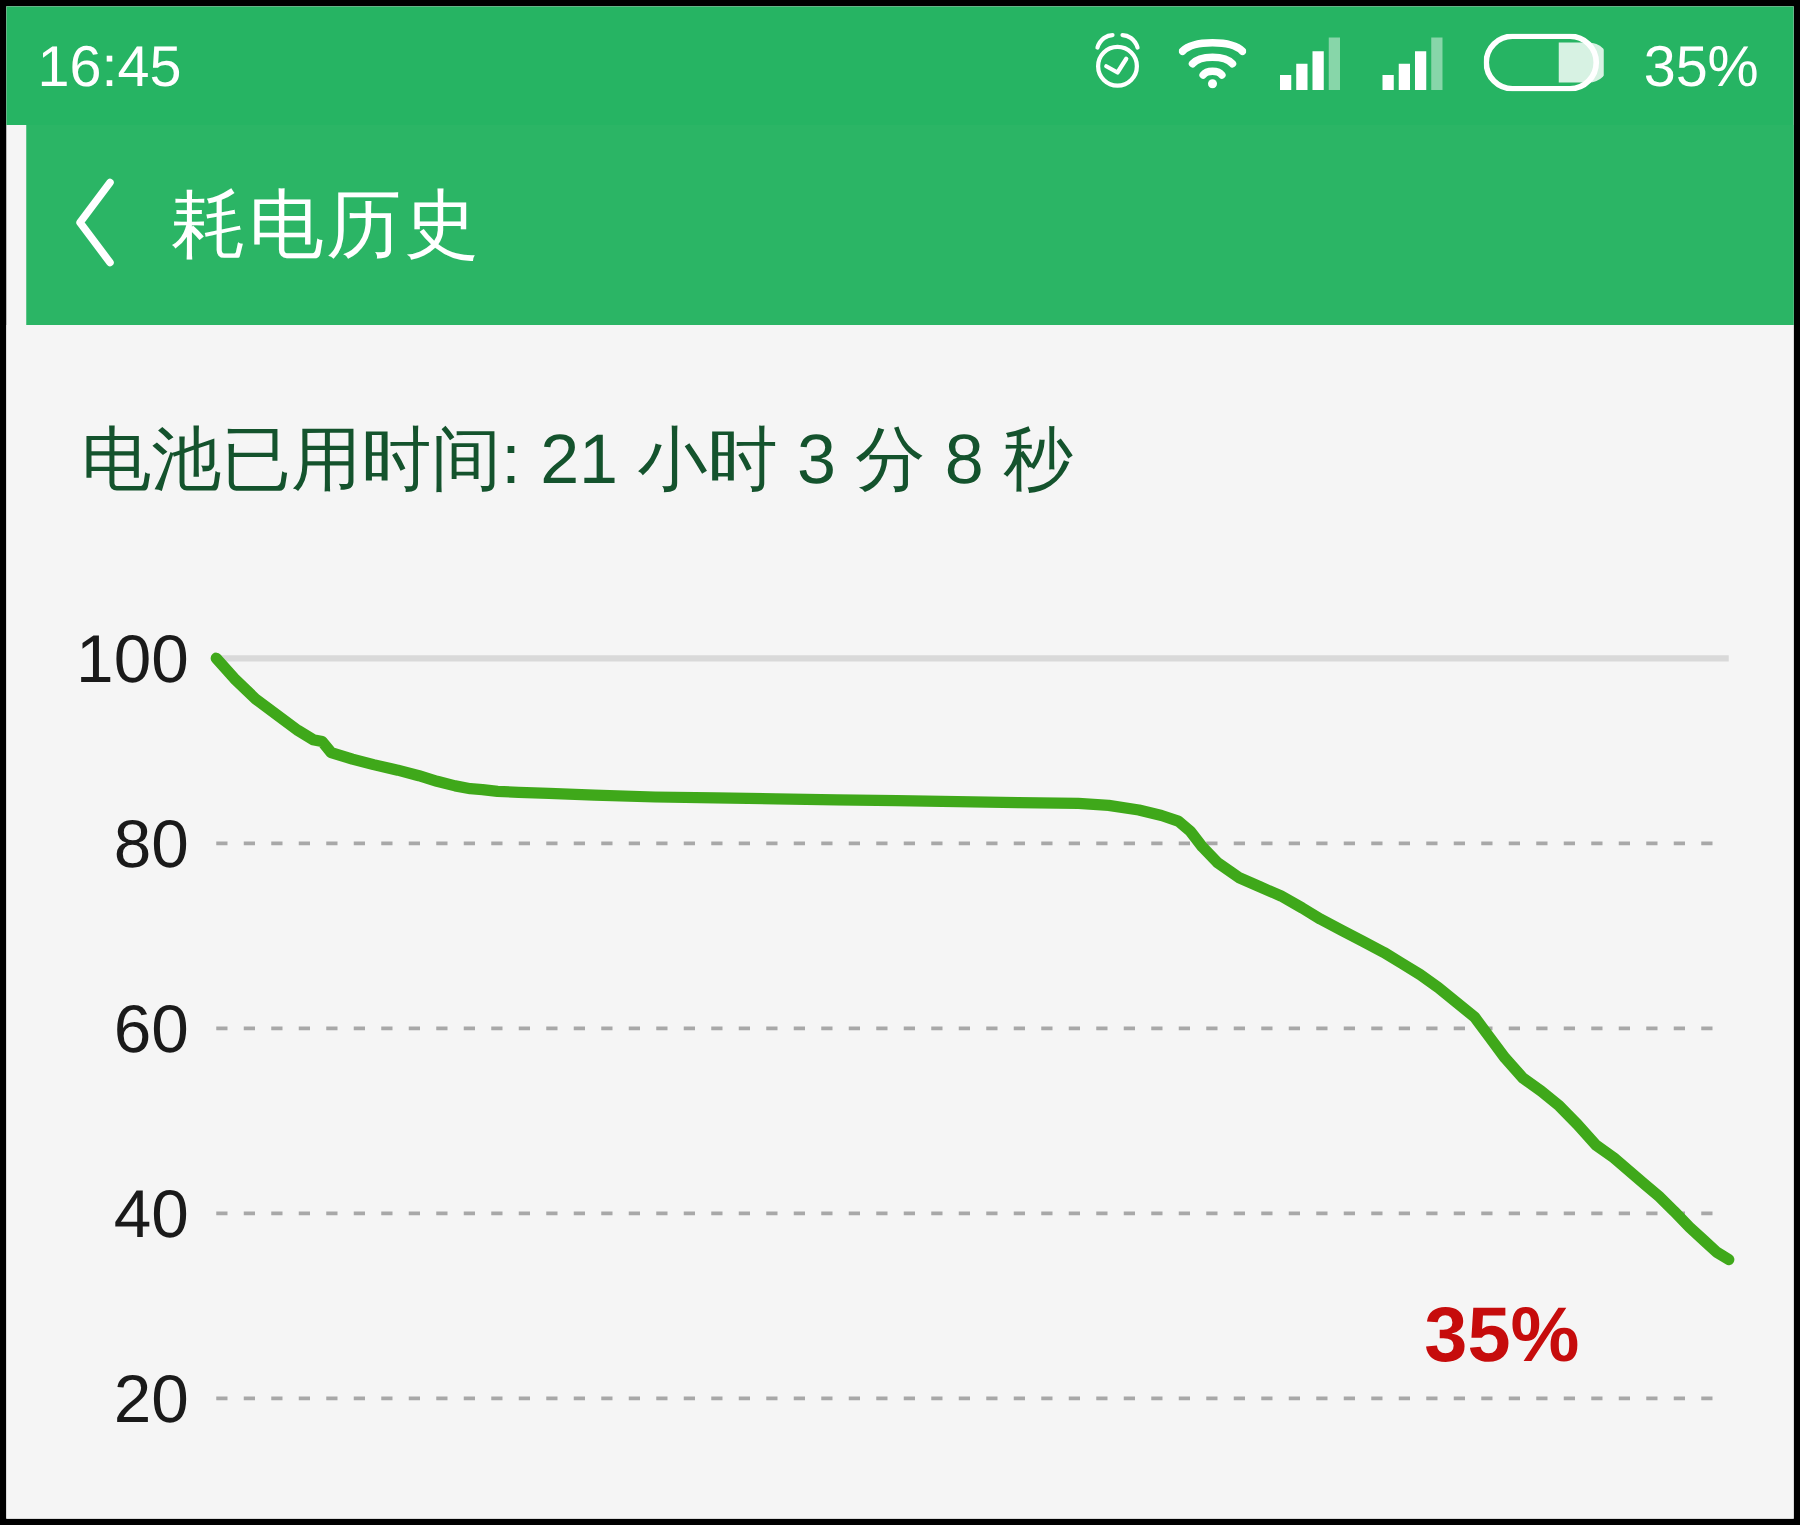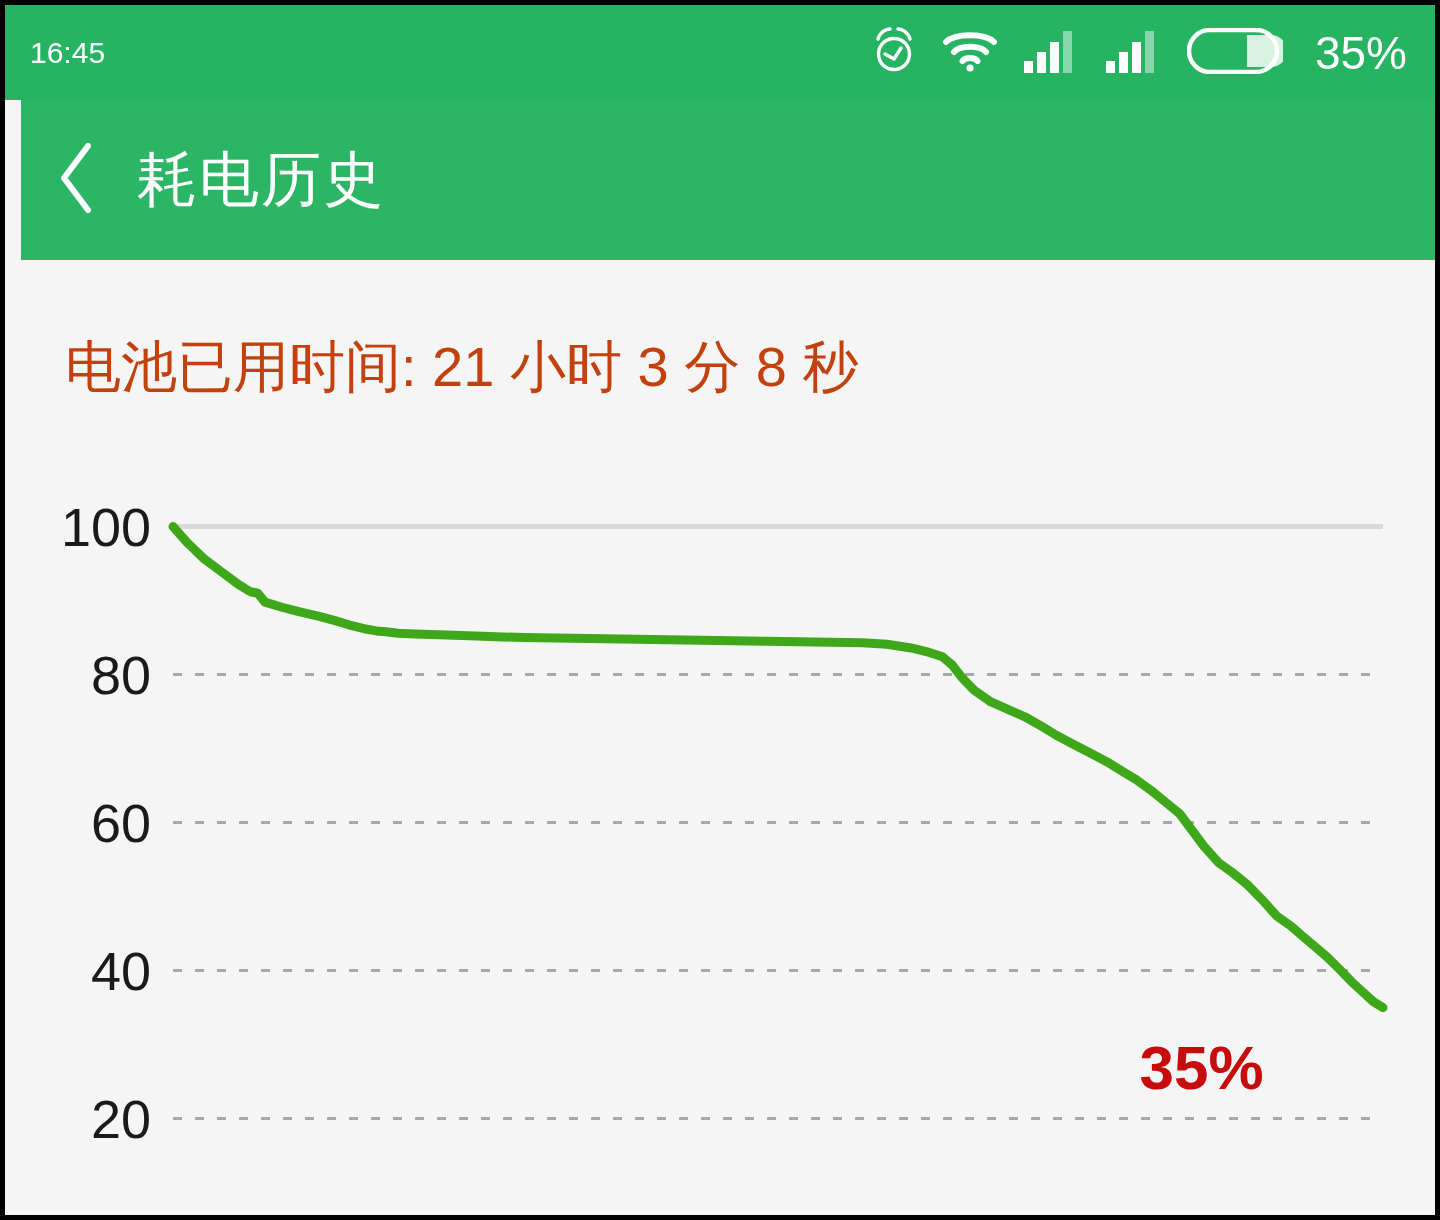--- a/index.html
+++ b/index.html
@@ -21,21 +21,21 @@
   
   #statusbar {
     position:absolute; left:0; top:0;
     width:100%; height:95px;
     background:#26b463;
     display:flex; align-items:center;
   }
   #status-time {
     margin-left:25px;
     color:#ffffff;
-    font-size:30px;
+    font-size:46px;
     font-weight:400;
     letter-spacing:0px;
     line-height:1;
   }
   #status-icons {
     margin-left:auto;
     margin-right:28px;
     display:flex; align-items:center;
     gap:26px;
   }
@@ -71,21 +71,21 @@
   
   #content {
     position:absolute; left:0; top:255px;
     width:100%; height:955px;
     background:#f5f5f5;
   }
   #usage-text {
     position:absolute;
     left:60px; top:70px;
     font-size:56px;
-    color:#c2410c;
+    color:#14532d;
     white-space:nowrap;
   }
 
   #chart-wrap {
     position:absolute;
     left:0; top:0;
     width:1204px; height:955px;
   }
   #chart-svg { display:block; }
 

